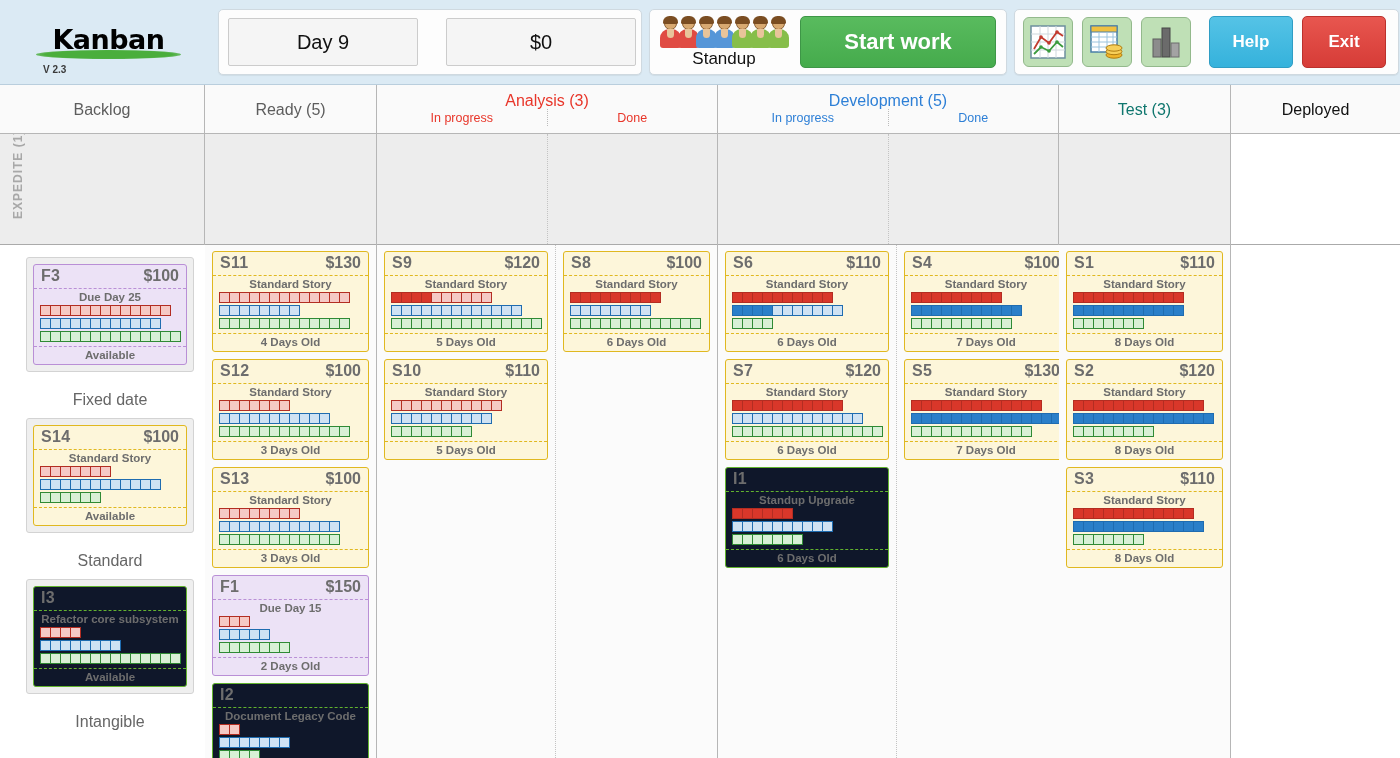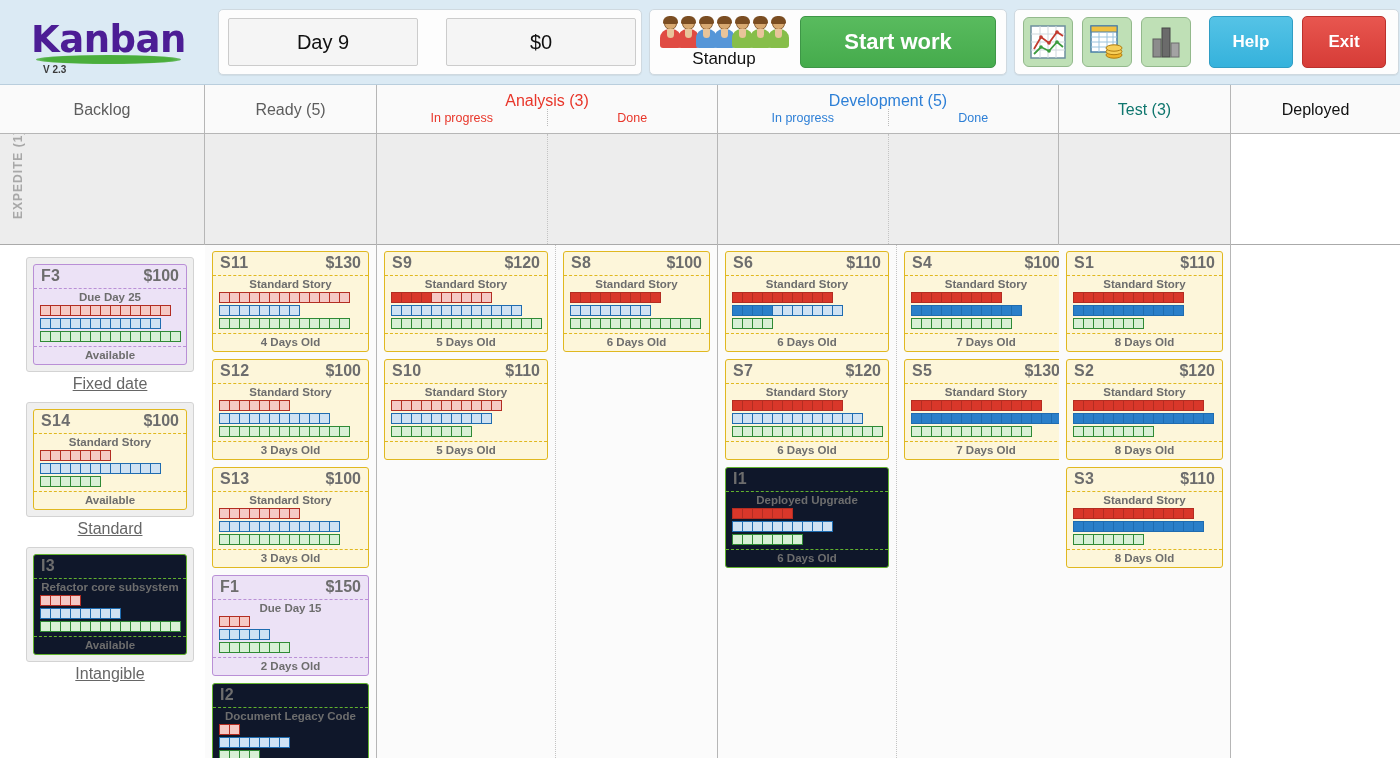--- a/index.html
+++ b/index.html
@@ -20,21 +20,21 @@
     border-bottom: 1px solid #b9cedd;
     position: relative;
   }
   .logo-box {
     width: 205px; height: 85px;
     display: flex; flex-direction: column;
     align-items: center; justify-content: center;
     position: relative; flex: 0 0 205px;
   }
   .logo-word {
-    font-size: 37px; font-weight: bold; color: #4c1d95;
+    font-size: 27px; font-weight: bold; color: #000000;
     letter-spacing: -0.5px; line-height: 1;
     font-family: "DejaVu Sans", sans-serif;
   }
   .logo-swoosh {
     width: 145px; height: 9px; margin-top: -3px;
     background: radial-gradient(ellipse at center, #4aae3c 0%, #4aae3c 62%, rgba(74,174,60,0) 100%);
     border-radius: 50%;
   }
   .logo-ver {
     position: absolute; left: 37px; bottom: 10px;
@@ -170,22 +170,21 @@
 
   
   .backlog-inner { padding: 12px 14px 0 14px; }
   .bl-group { margin-bottom: 9px; margin-left: 12px; }
   .bl-frame {
     border: 1px solid #d3d3d3; background: #efefef;
     border-radius: 3px; padding: 6px;
   }
   .bl-caption {
     text-align: center; font-size: 16px; color: #666;
-    padding-top: 3px;
-    text-decoration: underline;
+    padding-top: 19px;
   }
 
   
   .card {
     border: 1px solid #e0b820; border-radius: 3px;
     background: #fdf6da; margin-bottom: 7px;
     font-size: 11px; color: #555; overflow: hidden;
   }
   .card:last-child { margin-bottom: 0; }
   .card-head {
@@ -1050,21 +1049,21 @@
                 </div>
               </div>
               <div class="card-foot">6 Days Old</div>
             </div>
             <div class="card intang">
               <div class="card-head">
                 <span class="card-id">I1</span>
                 <span class="card-price"></span>
               </div>
               <div class="card-body">
-                <div class="card-sub">Deployed Upgrade</div>
+                <div class="card-sub">Standup Upgrade</div>
                 <div>
                   <div class="wrow">
                     <div class="wcell w-red f"></div>
                     <div class="wcell w-red f"></div>
                     <div class="wcell w-red f"></div>
                     <div class="wcell w-red f"></div>
                     <div class="wcell w-red f"></div>
                     <div class="wcell w-red f"></div>
                   </div>
                   <div class="wrow">

